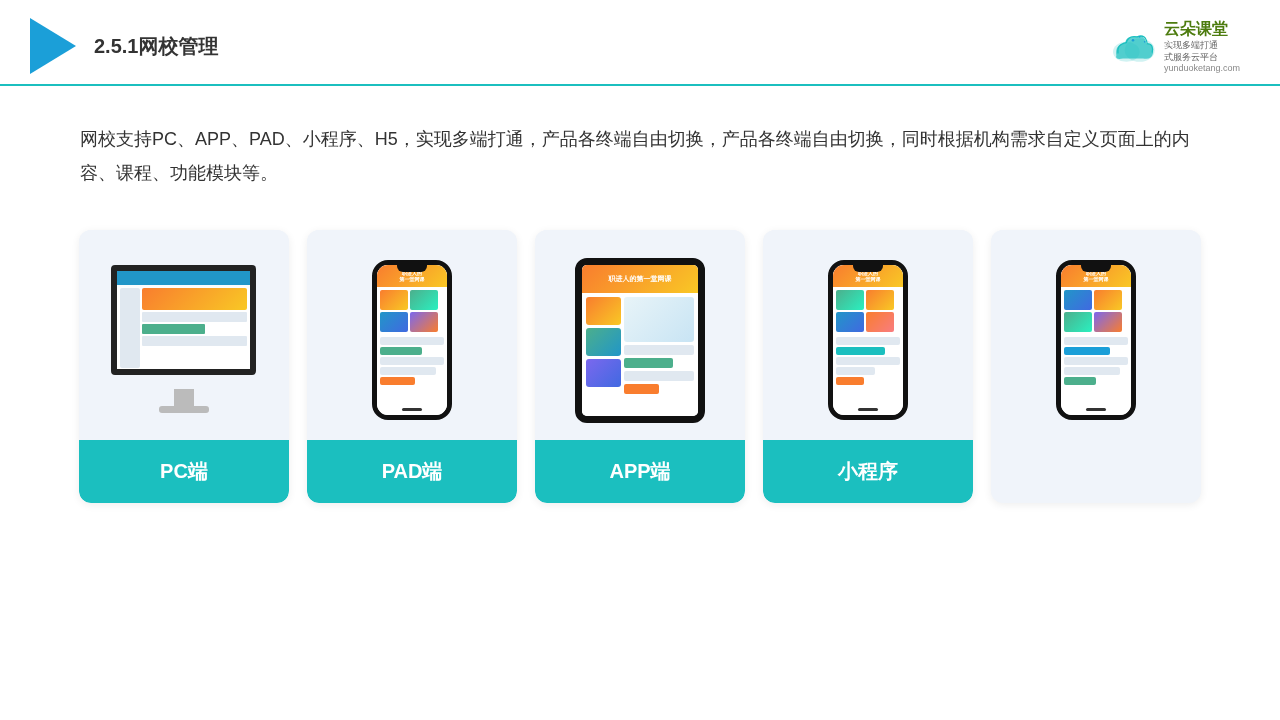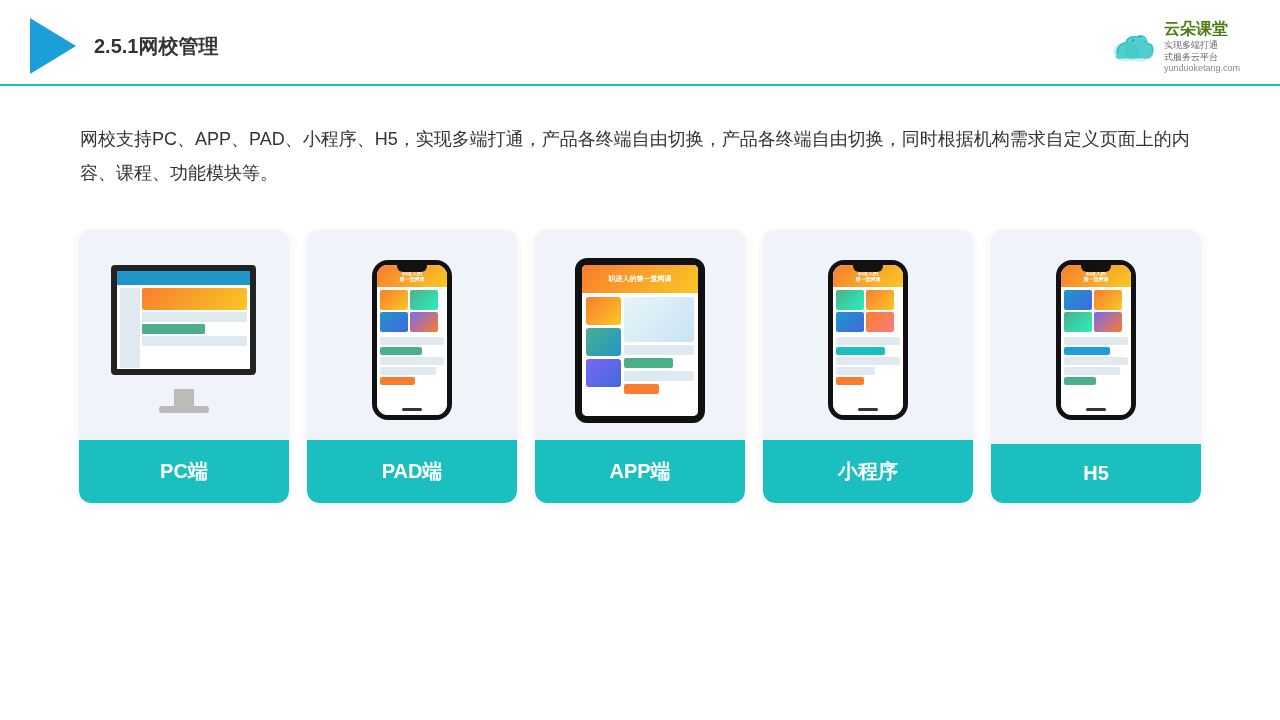--- a/index.html
+++ b/index.html
@@ -512,16 +512,15 @@
           </div>
           <div class="phone-screen-row"></div>
           <div class="phone-screen-row" style="width:65%;background:#1B9FD8;"></div>
           <div class="phone-screen-row"></div>
           <div class="phone-screen-row" style="width:80%;"></div>
           <div class="phone-screen-row" style="background:#4CAF8C;width:45%;"></div>
         </div>
         <div class="phone-bottom"></div>
       </div>
     </div>
-    <div class="card-label">H5</div>
   </div>
 
 </div>
 
 </body></html>

